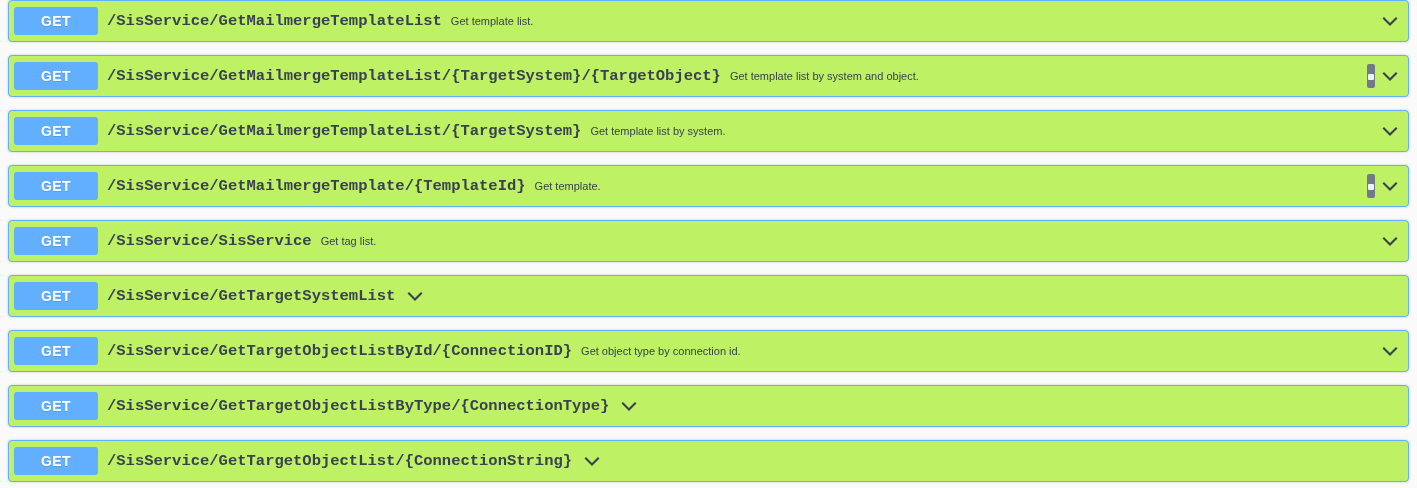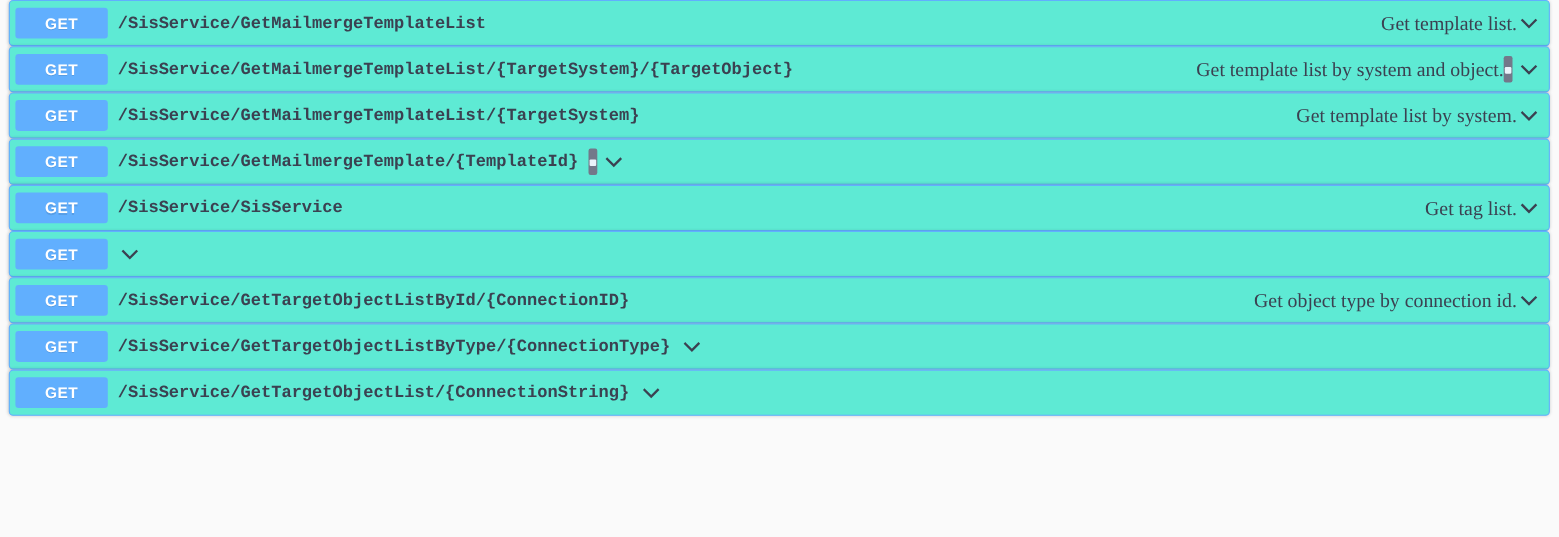--- a/index.html
+++ b/index.html
@@ -13,23 +13,24 @@
     height: 488px;
     background: #fafafa;
     padding: 0 8px;
     overflow: hidden;
     position: relative;
   }
   .op-row {
     display: flex;
     align-items: center;
     height: 42px;
+    margin-bottom: 13px;
     border: 1px solid #61affe;
     border-radius: 4px;
-    background: #5eead4;
+    background: #bef264;
     box-shadow: 0 0 3px rgba(0,0,0,0.19);
     padding: 0 5px 0 5px;
     position: relative;
   }
   .op-method {
     flex: 0 0 auto;
     width: 84px;
     height: 28px;
     line-height: 28px;
     text-align: center;
@@ -48,27 +49,26 @@
     flex: 0 0 auto;
     font-family: "Liberation Mono", "DejaVu Sans Mono", monospace;
     font-size: 15.5px;
     font-weight: bold;
     color: #3b4151;
     white-space: nowrap;
     padding-right: 9px;
   }
   .op-summary {
     flex: 1 1 auto;
-    font-family: Liberation Serif, serif;
-    font-size: 18px;
+    font-family: Liberation Sans, sans-serif;
+    font-size: 11px;
     color: #3b4151;
     white-space: nowrap;
     overflow: hidden;
     text-overflow: ellipsis;
-    text-align: right;
   }
   .op-right {
     flex: 0 0 auto;
     display: flex;
     align-items: center;
     justify-content: flex-end;
     gap: 4px;
     padding-right: 2px;
   }
   .lock-icon {
@@ -135,20 +135,21 @@
         <span class="chevron-icon">
           <svg width="22" height="22" viewBox="0 0 22 22">
             <path d="M5 8.5 L11 14.5 L17 8.5" fill="none" stroke="#3b4151" stroke-width="2.1" stroke-linecap="square"></path>
           </svg>
         </span>
       </span>
     </div>
     <div class="op-row">
       <span class="op-method">GET</span>
       <span class="op-path">/SisService/GetMailmergeTemplate/{TemplateId}</span>
+      <span class="op-summary">Get template.</span>
       <span class="op-right">
         <span class="lock-icon"></span>
         <span class="chevron-icon">
           <svg width="22" height="22" viewBox="0 0 22 22">
             <path d="M5 8.5 L11 14.5 L17 8.5" fill="none" stroke="#3b4151" stroke-width="2.1" stroke-linecap="square"></path>
           </svg>
         </span>
       </span>
     </div>
     <div class="op-row">
@@ -158,20 +159,21 @@
       <span class="op-right">
         <span class="chevron-icon">
           <svg width="22" height="22" viewBox="0 0 22 22">
             <path d="M5 8.5 L11 14.5 L17 8.5" fill="none" stroke="#3b4151" stroke-width="2.1" stroke-linecap="square"></path>
           </svg>
         </span>
       </span>
     </div>
     <div class="op-row">
       <span class="op-method">GET</span>
+      <span class="op-path">/SisService/GetTargetSystemList</span>
       <span class="op-right">
         <span class="chevron-icon">
           <svg width="22" height="22" viewBox="0 0 22 22">
             <path d="M5 8.5 L11 14.5 L17 8.5" fill="none" stroke="#3b4151" stroke-width="2.1" stroke-linecap="square"></path>
           </svg>
         </span>
       </span>
     </div>
     <div class="op-row">
       <span class="op-method">GET</span>

